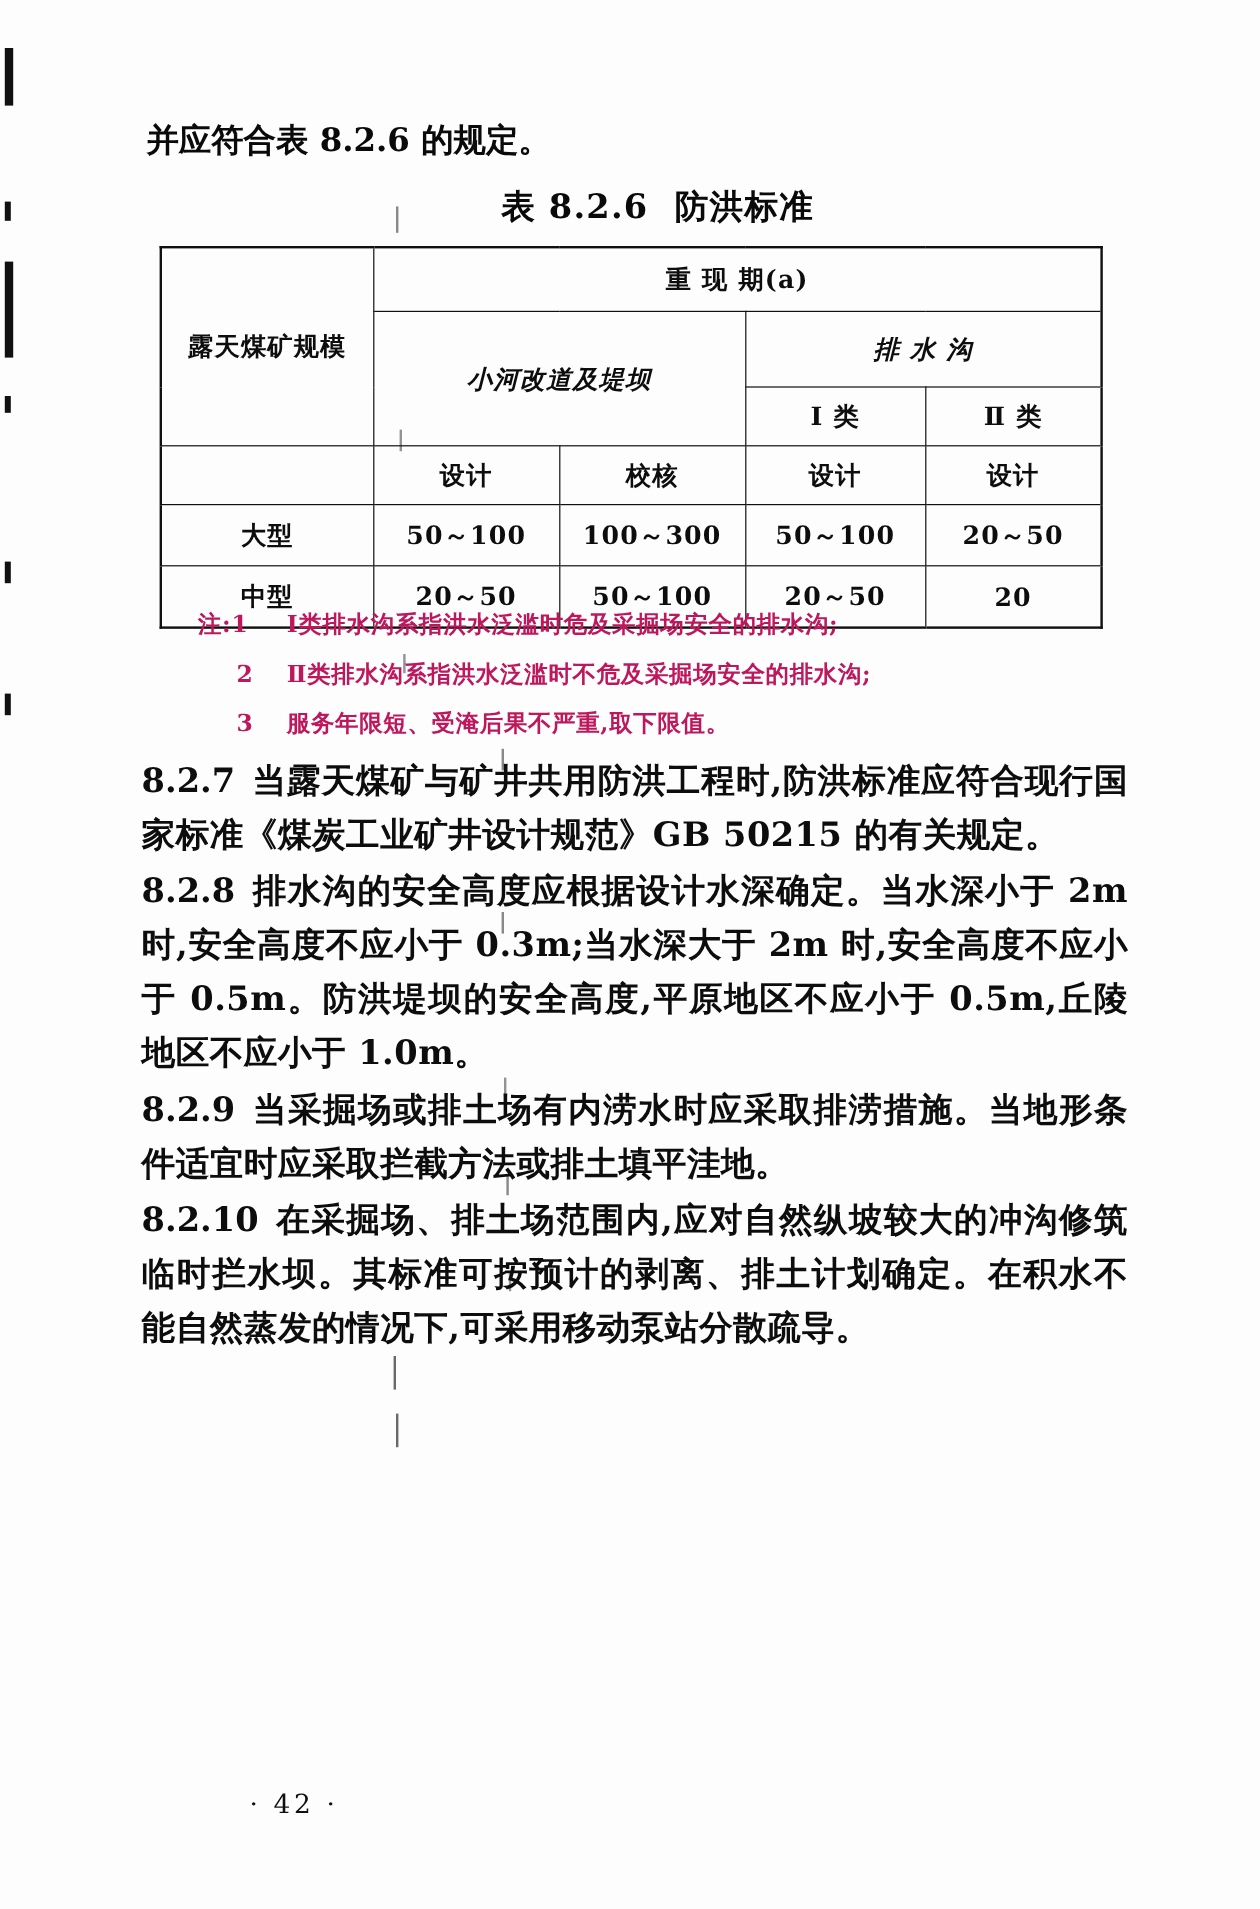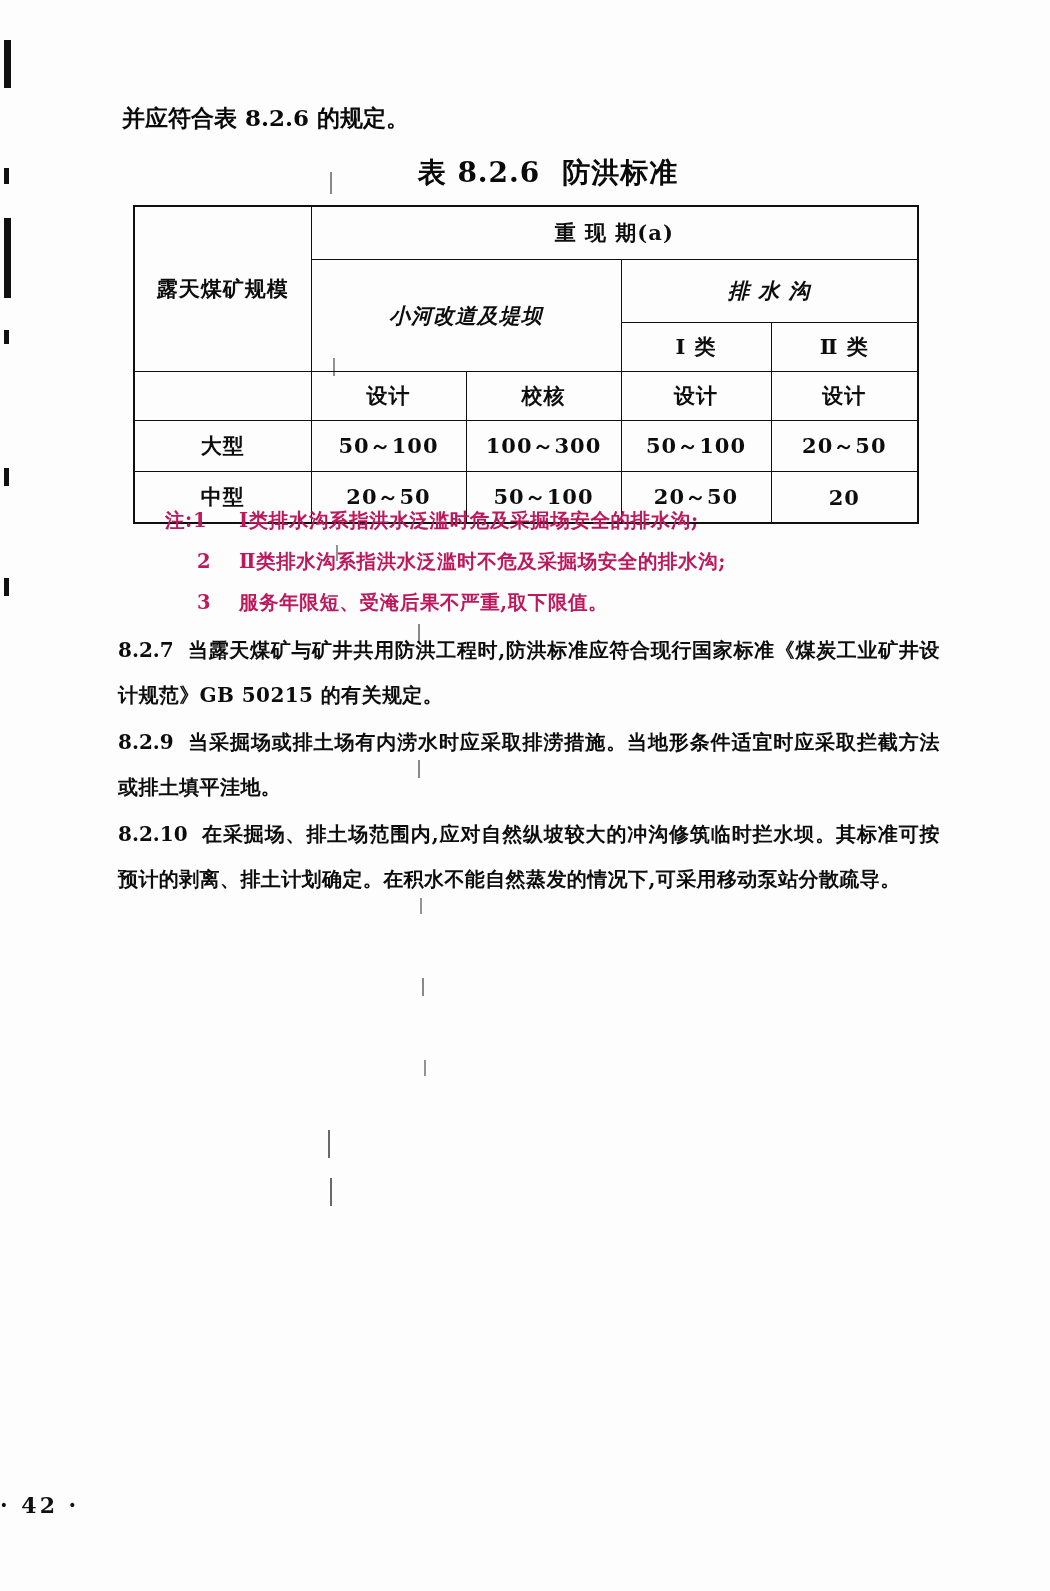--- a/index.html
+++ b/index.html
@@ -32,36 +32,36 @@
 
   
   #content {
     position: absolute;
     left: 118px;
     top: 96px;
     width: 820px;
   }
 
   .para {
-    font-size: 20px;
+    font-size: 28px;
     line-height: 45px;
     letter-spacing: 0.4px;
     text-align: justify;
     text-justify: inter-character;
     margin: 0 0 2px 0;
     font-weight: 600;
     color: #0d0d0d;
   }
   .para .num {
     font-weight: 800;
     letter-spacing: 0px;
     margin-right: 14px;
   }
   .para-lead {
-    font-size: 23px;
+    font-size: 27px;
     line-height: 44px;
     font-weight: 600;
     margin: 0 0 14px 4px;
   }
 
   
   .tbl-caption {
     text-align: center;
     font-size: 28px;
     font-weight: 800;
@@ -141,23 +141,23 @@
     background: #2a2a2a;
     opacity: .85;
   }
 
   
   .footer {
     position: absolute;
     left: 0;
     top: 1492px;
     width: 100%;
-    text-align: left;
+    text-align: center;
     font-size: 22px;
-    font-weight: 700;
+    font-weight: 400;
     letter-spacing: 3px;
     color: #101010;
     padding-right: 560px;
     box-sizing: border-box;
   }
 </style>
 </head>
 <body>
 
 <div id="page-scan"></div>
@@ -244,20 +244,23 @@
   <div class="note-line">
     <span class="nlabel indented">3</span><span>服务年限短、受淹后果不严重,取下限值。</span>
   </div>
 </div>
 
 <div id="body-paras">
   <p class="para">
     <span class="num">8.2.7</span><span>当露天煤矿与矿井共用防洪工程时,防洪标准应符合现行国家标准《煤炭工业矿井设计规范》GB 50215 的有关规定。</span>
   </p>
   <p class="para">
+    <span class="num">8.2.8</span><span>排水沟的安全高度应根据设计水深确定。当水深小于 2m 时,安全高度不应小于 0.3m;当水深大于 2m 时,安全高度不应小于 0.5m。防洪堤坝的安全高度,平原地区不应小于 0.5m,丘陵地区不应小于 1.0m。</span>
+  </p>
+  <p class="para">
     <span class="num">8.2.9</span><span>当采掘场或排土场有内涝水时应采取排涝措施。当地形条件适宜时应采取拦截方法或排土填平洼地。</span>
   </p>
   <p class="para">
     <span class="num">8.2.10</span><span>在采掘场、排土场范围内,应对自然纵坡较大的冲沟修筑临时拦水坝。其标准可按预计的剥离、排土计划确定。在积水不能自然蒸发的情况下,可采用移动泵站分散疏导。</span>
   </p>
 </div>
 
 <div class="footer">· 42 ·</div>
 
 </body></html>

